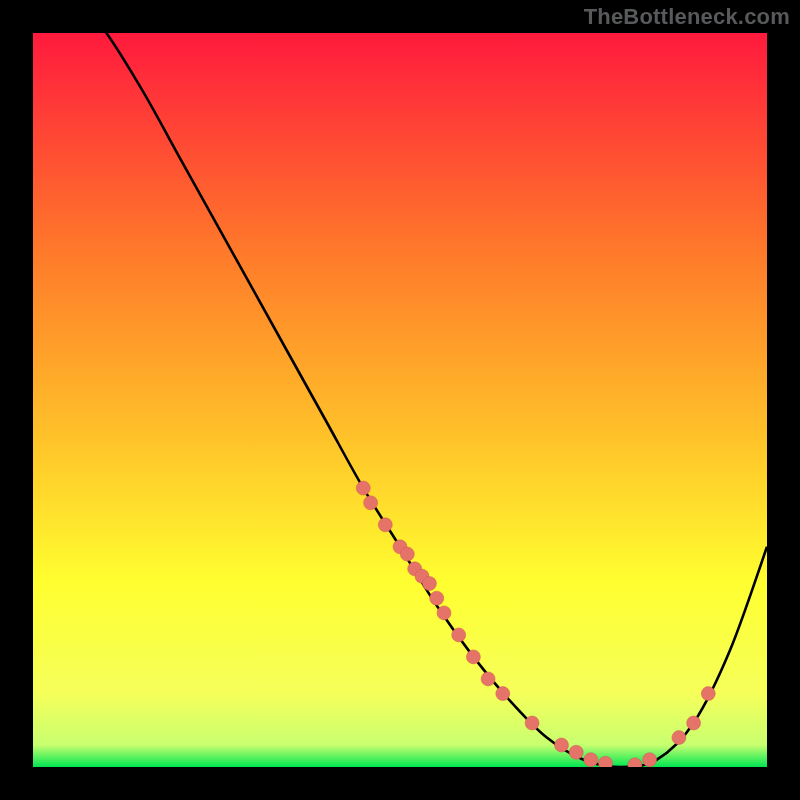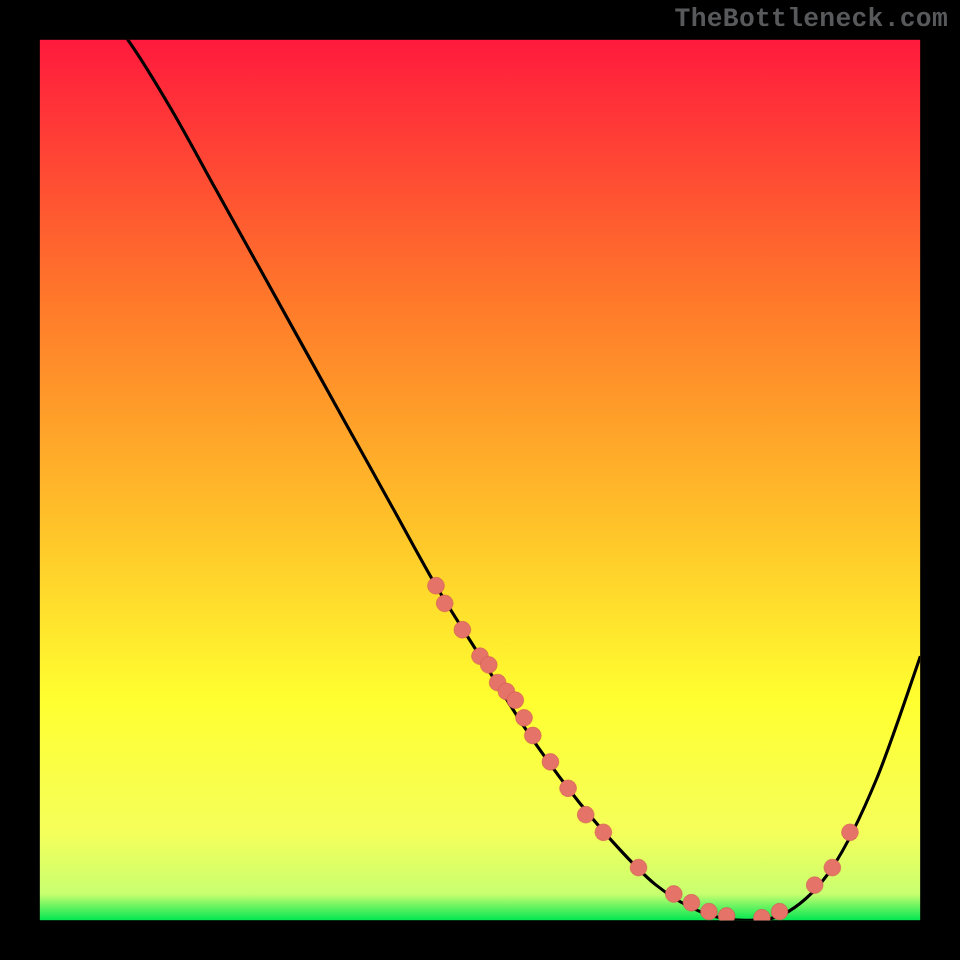--- a/index.html
+++ b/index.html
@@ -13,21 +13,21 @@
   .outer {
     position: relative;
     width: 800px;
     height: 800px;
     background: #000000;
   }
   .watermark {
     position: absolute;
     top: 4px;
     right: 10px;
-    font-family: Liberation Mono, monospace;
+    font-family: Liberation Sans, sans-serif;
     font-size: 22px;
     font-weight: bold;
     color: #58595b;
     letter-spacing: 0.2px;
     text-align: right;
   }
   .plot-wrap {
     position: absolute;
     left: 33px;
     top: 33px;

